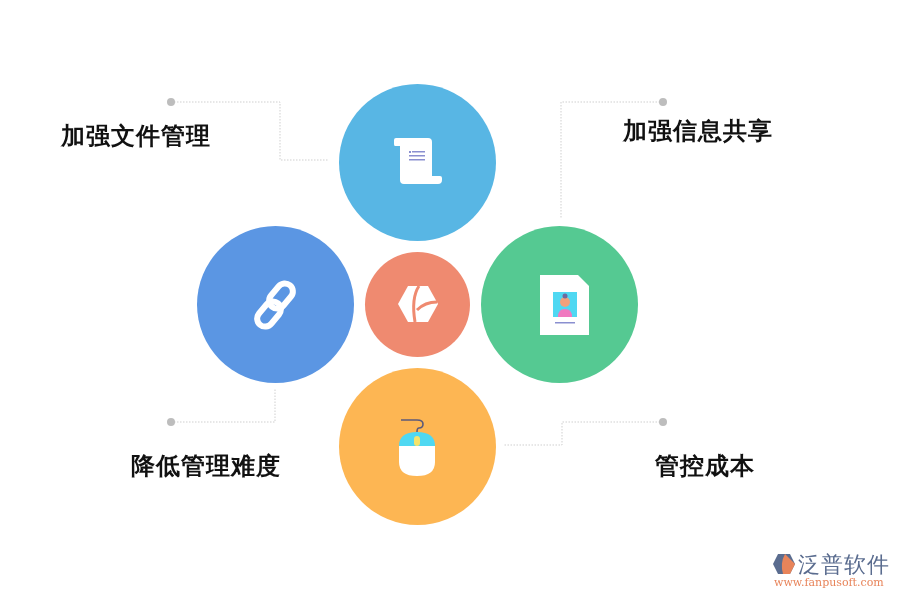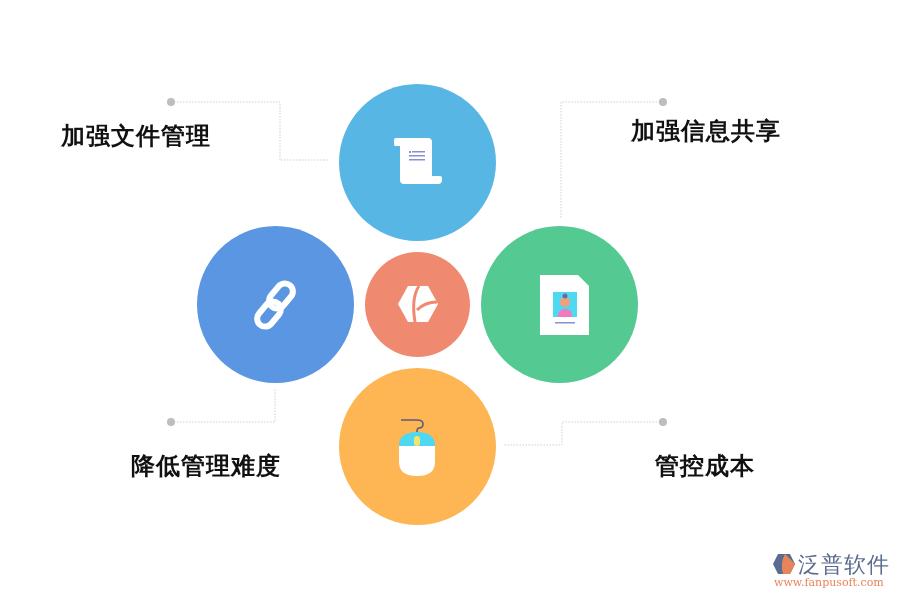--- a/index.html
+++ b/index.html
@@ -71,21 +71,21 @@
 <div class="circle" style="left:339px;top:368px;width:157px;height:157px;background:#fdb653;">
   <svg class="icon" style="left:58px;top:50px;" width="40" height="60" viewBox="0 0 40 60">
     <path d="M4 2 H20 Q26 2 26 6 Q26 10 22 10 Q20 10 20 14" fill="none" stroke="#5c5a7a" stroke-width="1.6"></path>
     <path d="M2 28 Q2 14 20 14 Q38 14 38 28 Z" fill="#4fd8f2"></path>
     <path d="M2 28 H38 V44 Q38 58 20 58 Q2 58 2 44 Z" fill="#ffffff"></path>
     <rect x="17" y="18" width="6" height="10" rx="3" fill="#f5e36b"></rect>
   </svg>
 </div>
 
 <div class="label" style="left:61px;top:120px;">加强文件管理</div>
-<div class="label" style="left:623px;top:115px;margin-left:8px;">加强信息共享</div>
+<div class="label" style="left:623px;top:115px;">加强信息共享</div>
 <div class="label" style="left:94px;top:450px;margin-left:37px;">降低管理难度</div>
 <div class="label" style="left:655px;top:450px;">管控成本</div>
 
 <div class="logo">
   <svg style="position:absolute;left:4px;top:3px;" width="24" height="22" viewBox="0 0 24 22">
     <path d="M6 1 H18 L23 11 L18 21 H6 L1 11 Z" fill="#5a6c8f"></path>
     <path d="M13 1 Q8 10 11 21 L18 21 L23 11 Z" fill="#e8845a"></path>
   </svg>
   <span class="logo-text">泛普软件</span>
   <span class="logo-url">www.fanpusoft.com</span>

